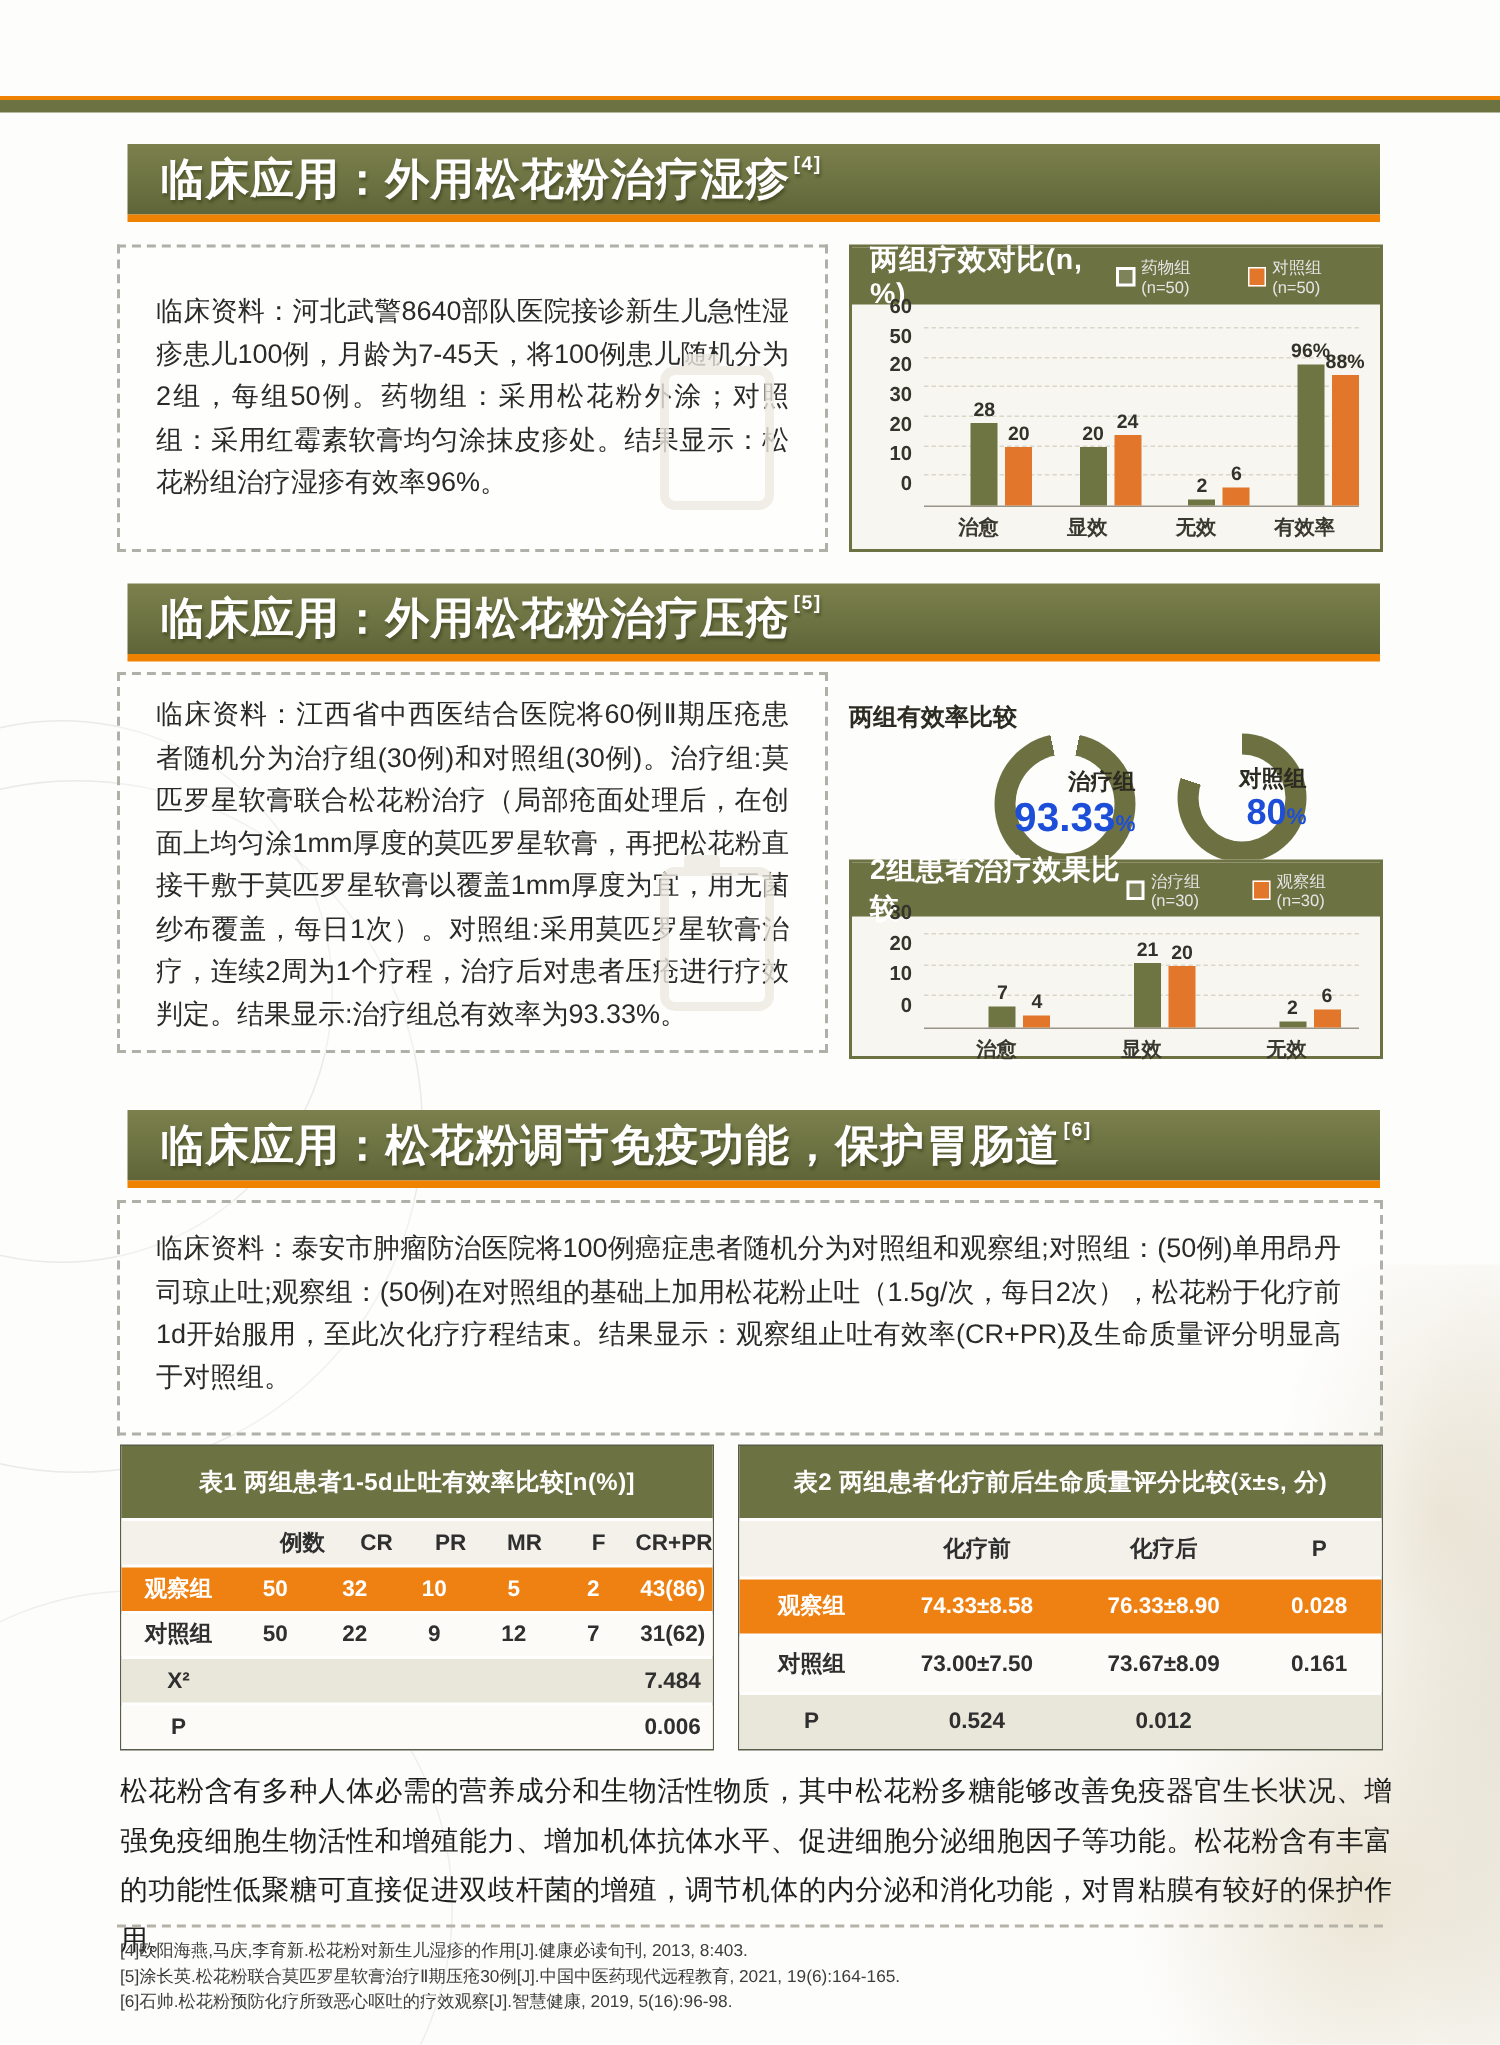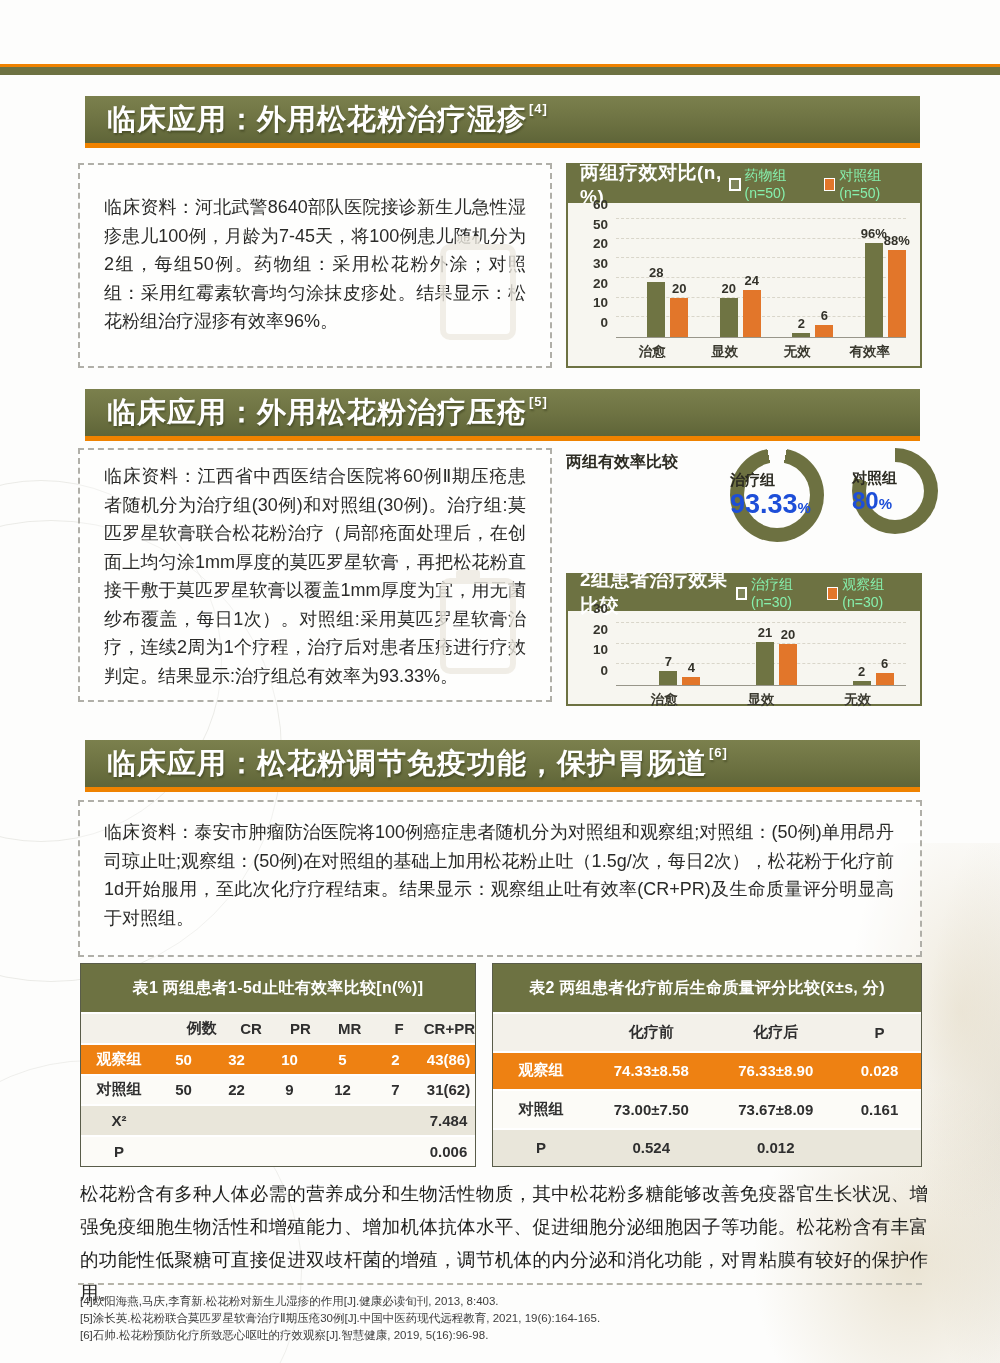--- a/index.html
+++ b/index.html
@@ -33,21 +33,21 @@
   .dash-box .body-text{font-size:18px;line-height:28.5px;color:#2a2a28;font-weight:500;text-align:justify;}
   .wm{position:absolute;right:34px;bottom:26px;width:64px;height:84px;border:6px solid #edeae1;border-radius:10px;opacity:.8;}
   .wm:before{content:"";position:absolute;left:10px;top:-14px;width:24px;height:10px;background:#edeae1;border-radius:3px;}
 
   
   .chart-card{position:absolute;background:#f7f6f0;border:2px solid #6d7242;box-sizing:border-box;}
   .chart-head{height:38px;background:#6d7242;display:flex;align-items:center;padding:0 10px 0 12px;box-sizing:border-box;}
   .chart-head.small{height:36px;}
   .chart-title{color:#fff;font-weight:bold;font-size:19px;letter-spacing:.5px;}
   .legend{margin-left:auto;display:flex;align-items:center;gap:9px;}
-  .legend-item{display:flex;align-items:center;gap:4px;color:#86efac;font-size:14px;font-weight:500;}
+  .legend-item{display:flex;align-items:center;gap:4px;color:#e5e5e5;font-size:11px;font-weight:500;}
   .swatch{width:13px;height:13px;box-sizing:border-box;}
   .swatch.outline{border:2px solid #fff;background:rgba(255,255,255,.12);}
   .swatch.fill{border:1px solid #fff;}
   .chart-plot{position:relative;border-bottom:1px solid #98968a;}
   .gridline{position:absolute;left:0;right:0;border-top:1px dashed #d9d6ca;}
   .ytick{position:absolute;left:-36px;width:28px;text-align:right;transform:translateY(-50%);
     font-size:13.5px;font-weight:bold;color:#35342c;}
   .groups{position:absolute;left:0;right:0;top:0;bottom:0;display:flex;}
   .group{flex:1;display:flex;justify-content:center;align-items:flex-end;position:relative;}
   .bars{display:flex;align-items:flex-end;gap:5px;height:100%;margin-left:31px;}
@@ -56,21 +56,21 @@
     font-size:13px;font-weight:bold;color:#33322a;white-space:nowrap;}
   .cat{position:absolute;top:100%;margin-top:6px;font-size:13.5px;font-weight:bold;color:#3a392f;white-space:nowrap;}
 
   
   .donut-panel{position:absolute;display:flex;}
   .donut-title{flex:none;width:118px;font-size:16px;font-weight:bold;color:#2c2b22;padding-top:4px;}
   .donuts{flex:1;display:flex;justify-content:center;gap:28px;padding-left:46px;}
   .donut-wrap{position:relative;flex:none;}
   .ring{border-radius:50%;position:relative;}
   .hole{position:absolute;background:#fdfdfc;border-radius:50%;}
-  .donut-text{position:absolute;inset:0;display:flex;flex-direction:column;align-items:flex-start;justify-content:center;}
+  .donut-text{position:absolute;inset:0;display:flex;flex-direction:column;align-items:flex-end;justify-content:center;}
   .donut-label{font-size:15px;font-weight:bold;color:#2c2b22;}
   .donut-value{font-weight:bold;color:#1d4ed8;line-height:1.05;}
   .donut-value .pct{font-size:15px;}
 
   
   .table-card{position:absolute;border:1.5px solid #595c49;box-sizing:border-box;display:flex;flex-direction:column;background:#fff;}
   .t-title{flex:none;height:48px;background:#6d7242;color:#fff;font-weight:bold;font-size:16px;
     display:flex;align-items:center;justify-content:center;letter-spacing:.3px;}
   .t-rows{flex:1;display:flex;flex-direction:column;gap:2px;background:#fff;padding-top:2px;}
   .t-row{flex:1;display:grid;align-items:center;}
@@ -180,21 +180,21 @@
     </div>
 
   <div class="sec-head" style="top:389px;">
     <span>临床应用：外用松花粉治疗压疮</span>
       <span class="sup">[5]</span>
   </div>
   <div class="dash-box" style="top:448px;left:78px;width:474px;height:254px;padding:12px 24px 0 24px;">
     <div class="body-text">临床资料：江西省中西医结合医院将60例Ⅱ期压疮患者随机分为治疗组(30例)和对照组(30例)。治疗组:莫匹罗星软膏联合松花粉治疗（局部疮面处理后，在创面上均匀涂1mm厚度的莫匹罗星软膏，再把松花粉直接干敷于莫匹罗星软膏以覆盖1mm厚度为宜，用无菌纱布覆盖，每日1次）。对照组:采用莫匹罗星软膏治疗，连续2周为1个疗程，治疗后对患者压疮进行疗效判定。结果显示:治疗组总有效率为93.33%。</div>
     <div class="wm"></div>
   </div>
-  <div class="donut-panel" style="top:448px;left:566px;width:356px;height:118px;">
+  <div class="donut-panel" style="top:464px;left:566px;width:356px;height:118px;flex-direction:column;">
     <div class="donut-title">两组有效率比较</div>
     <div class="donuts" id="donuts">
         <div class="donut-wrap" style="width: 94px; height: 94px;">
           <div class="ring" style="width: 94px; height: 94px; background: conic-gradient(from 12deg, rgb(109, 113, 65) 0deg, rgb(109, 113, 65) 335.988deg, rgba(0, 0, 0, 0) 335.988deg, rgba(0, 0, 0, 0) 360deg);">
             <div class="hole" style="width: 66px; height: 66px; left: 14px; top: 14px;"></div>
           </div>
           <div class="donut-text">
             <div class="donut-label">治疗组</div>
             <div class="donut-value" style="font-size: 27px;"><span>93.33</span><span class="pct">%</span></div>
           </div>

